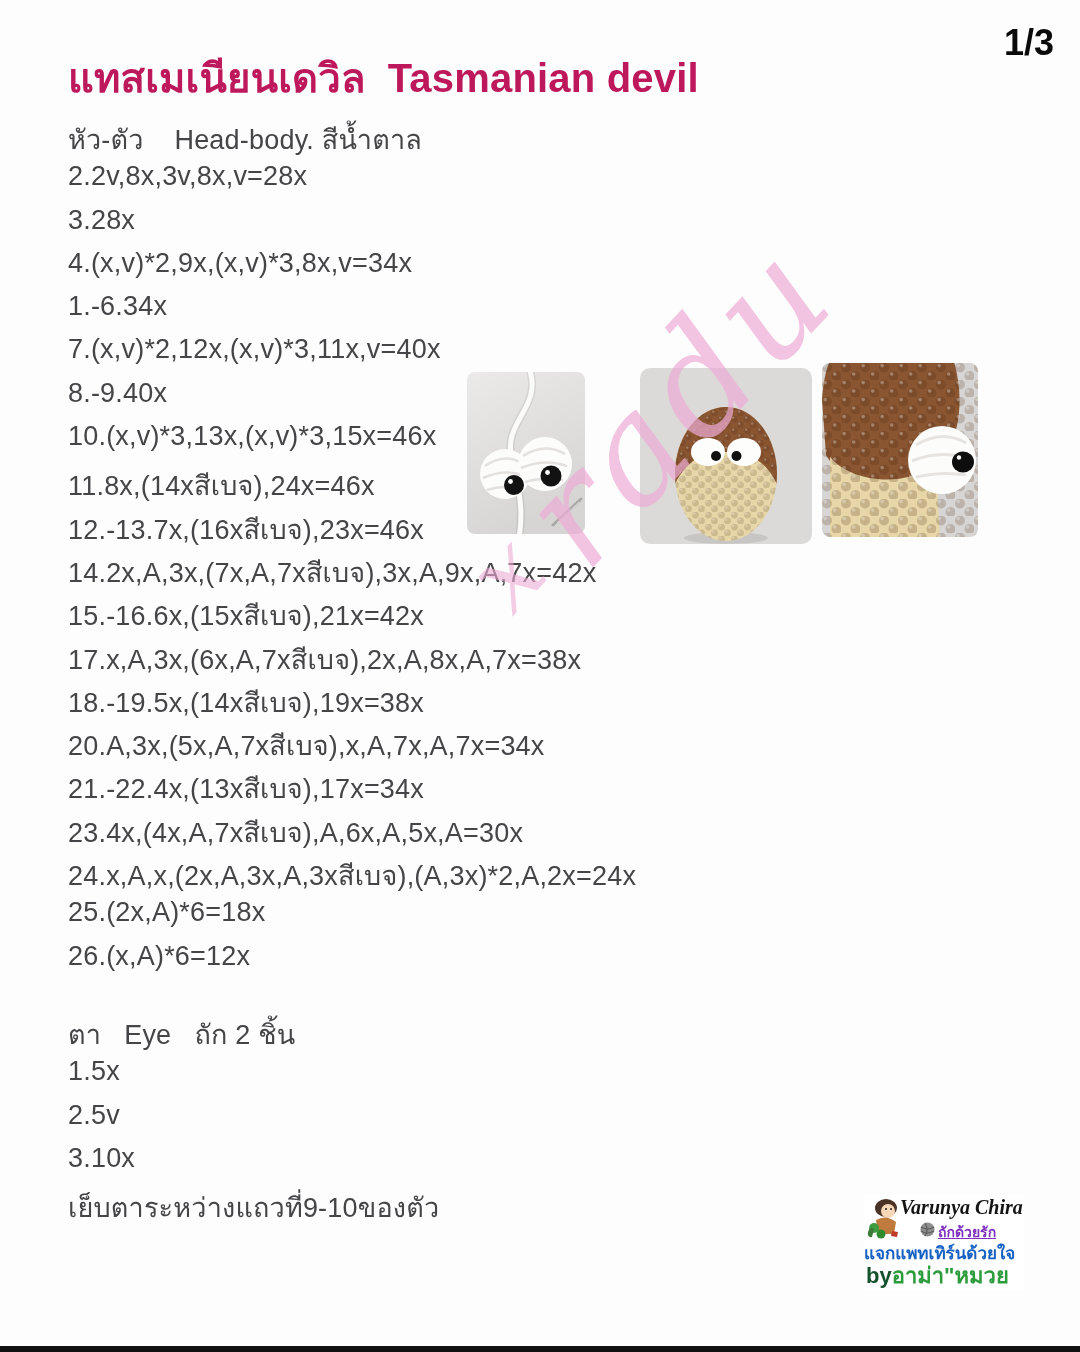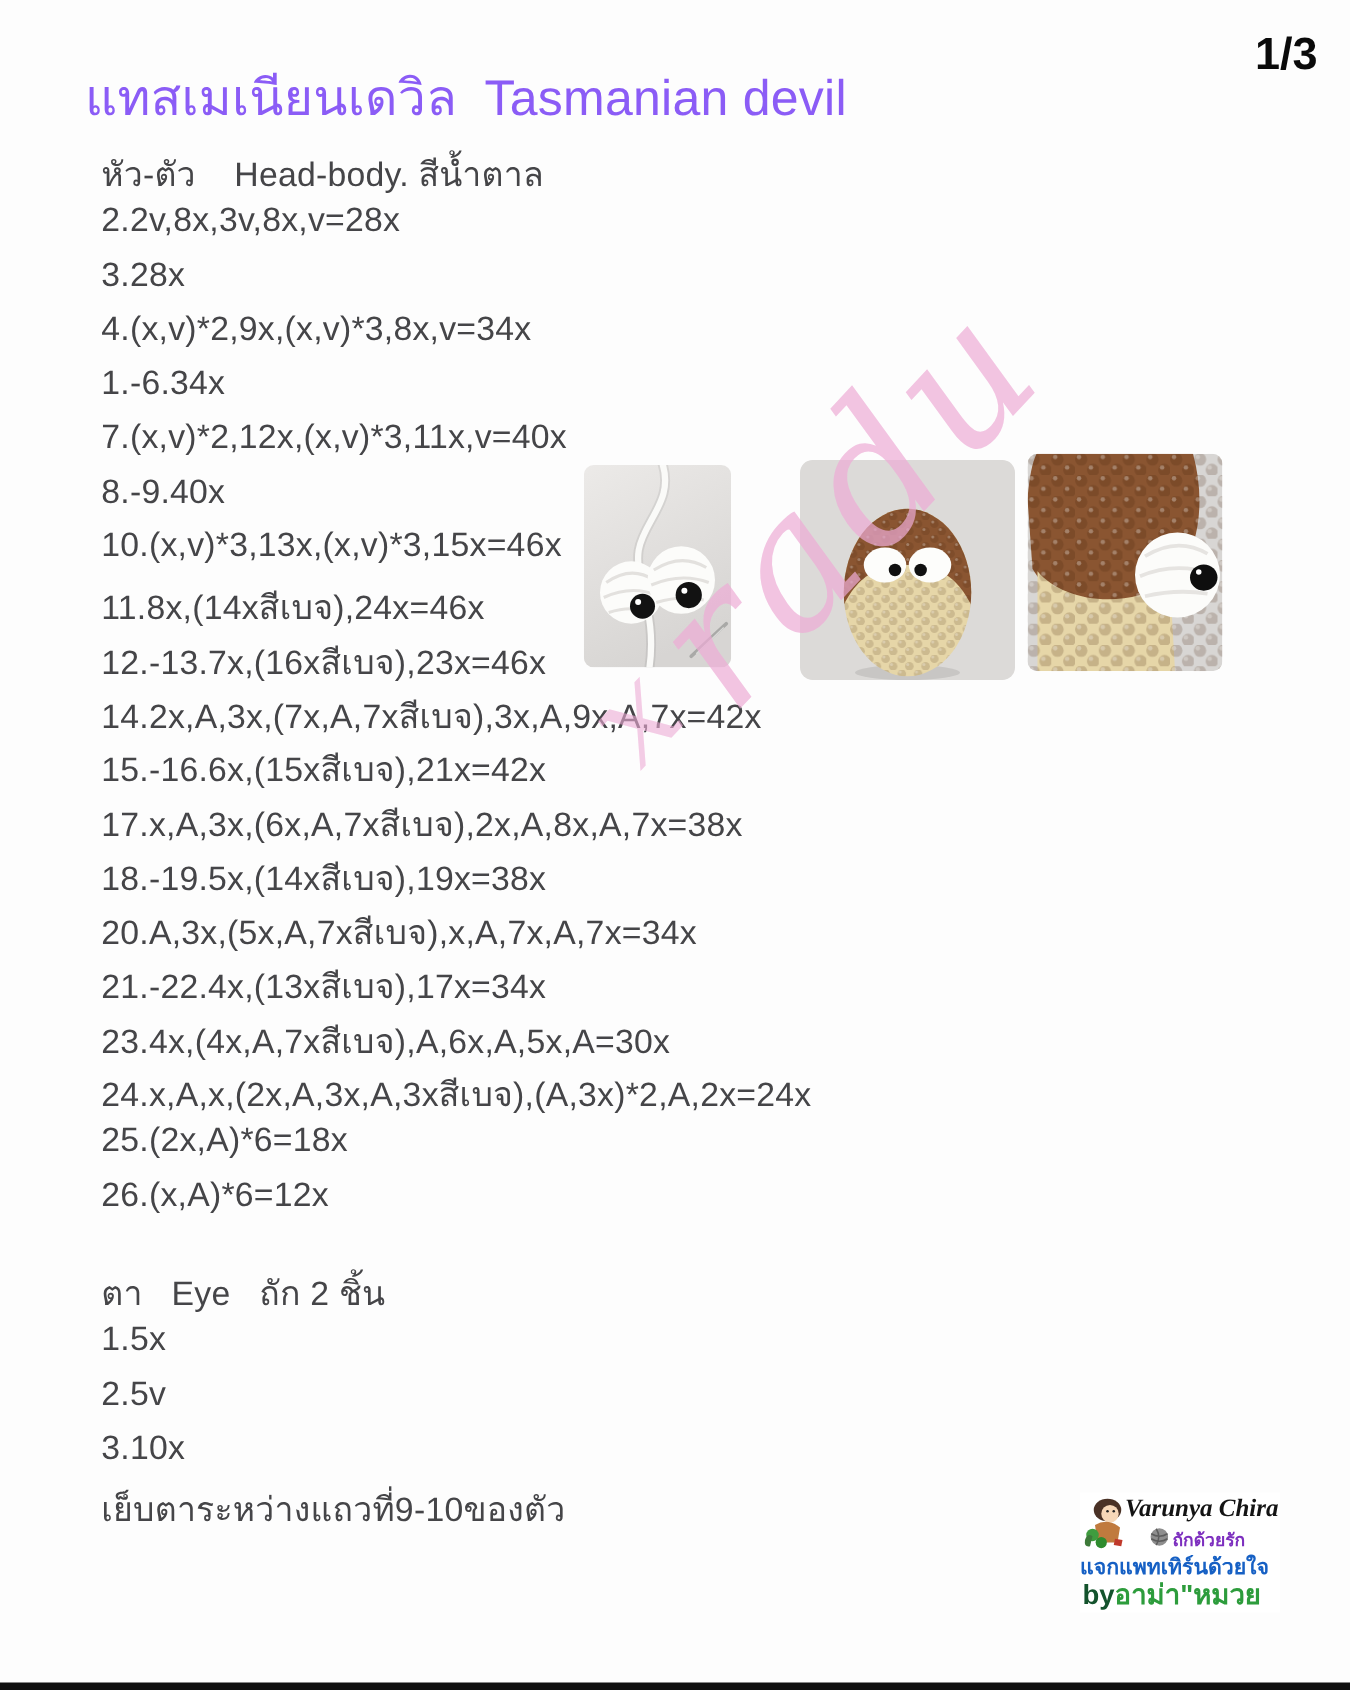--- a/index.html
+++ b/index.html
@@ -4,31 +4,31 @@
 <style>
   * { margin:0; padding:0; box-sizing:border-box; }
   html,body { background:#ffffff; }
   .page {
     position:relative; width:1080px; height:1352px;
     background:#fdfdfd; overflow:hidden;
     font-family:"Liberation Sans","DejaVu Sans",sans-serif;
   }
   .title {
     position:absolute; left:68px; top:46px;
-    font-size:40px; font-weight:normal; color:#8b5cf6;
+    font-size:40px; font-weight:bold; color:#be185d;
     white-space:pre; letter-spacing:0.2px;
   }
   .title .en { margin-left:22px; }
   .pageno {
     position:absolute; right:26px; top:22px;
     font-size:36px; font-weight:bold; color:#0a0a0a;
   }
   .body-text {
     position:absolute; left:68px; top:118px;
-    font-size:27px; color:#454548; letter-spacing:0.2px;margin-left:13px;
+    font-size:27px; color:#454548; letter-spacing:0.2px;
   }
   .line { height:43.3px; white-space:pre; }
   .gap  { height:29px; }
 
   .photo { position:absolute; border-radius:8px; overflow:hidden; }
   #photo1 { left:467px; top:372px; width:118px; height:162px; }
   #photo2 { left:640px; top:368px; width:172px; height:176px; }
   #photo3 { left:822px; top:363px; width:156px; height:174px; }
 
   .watermark, .watermark2 {
@@ -44,21 +44,21 @@
     position:absolute; left:864px; top:1194px; width:160px; height:96px;
     background:#ffffff; z-index:4;
   }
   .logo .name {
     position:absolute; left:36px; top:2px;
     font-family:Liberation Serif, serif; font-style:italic;
     font-size:20px; font-weight:bold; color:#141414; white-space:nowrap;
   }
   .logo .tag1 {
     position:absolute; left:74px; top:27px;
-    font-size:14px; font-weight:bold; color:#7d2fbf; white-space:nowrap;
+    font-size:14px; font-weight:bold; color:#7d2fbf; white-space:nowrap;text-decoration:underline;
   }
   .logo .tag2 {
     position:absolute; left:0px; top:45px; width:160px;
     font-size:17px; font-weight:bold; color:#1660c4; white-space:nowrap;
   }
   .logo .byline {
     position:absolute; left:2px; top:64px; width:160px;
     font-size:22px; font-weight:bold; white-space:nowrap;
   }
   .logo .byline .by { color:#14532d; }

